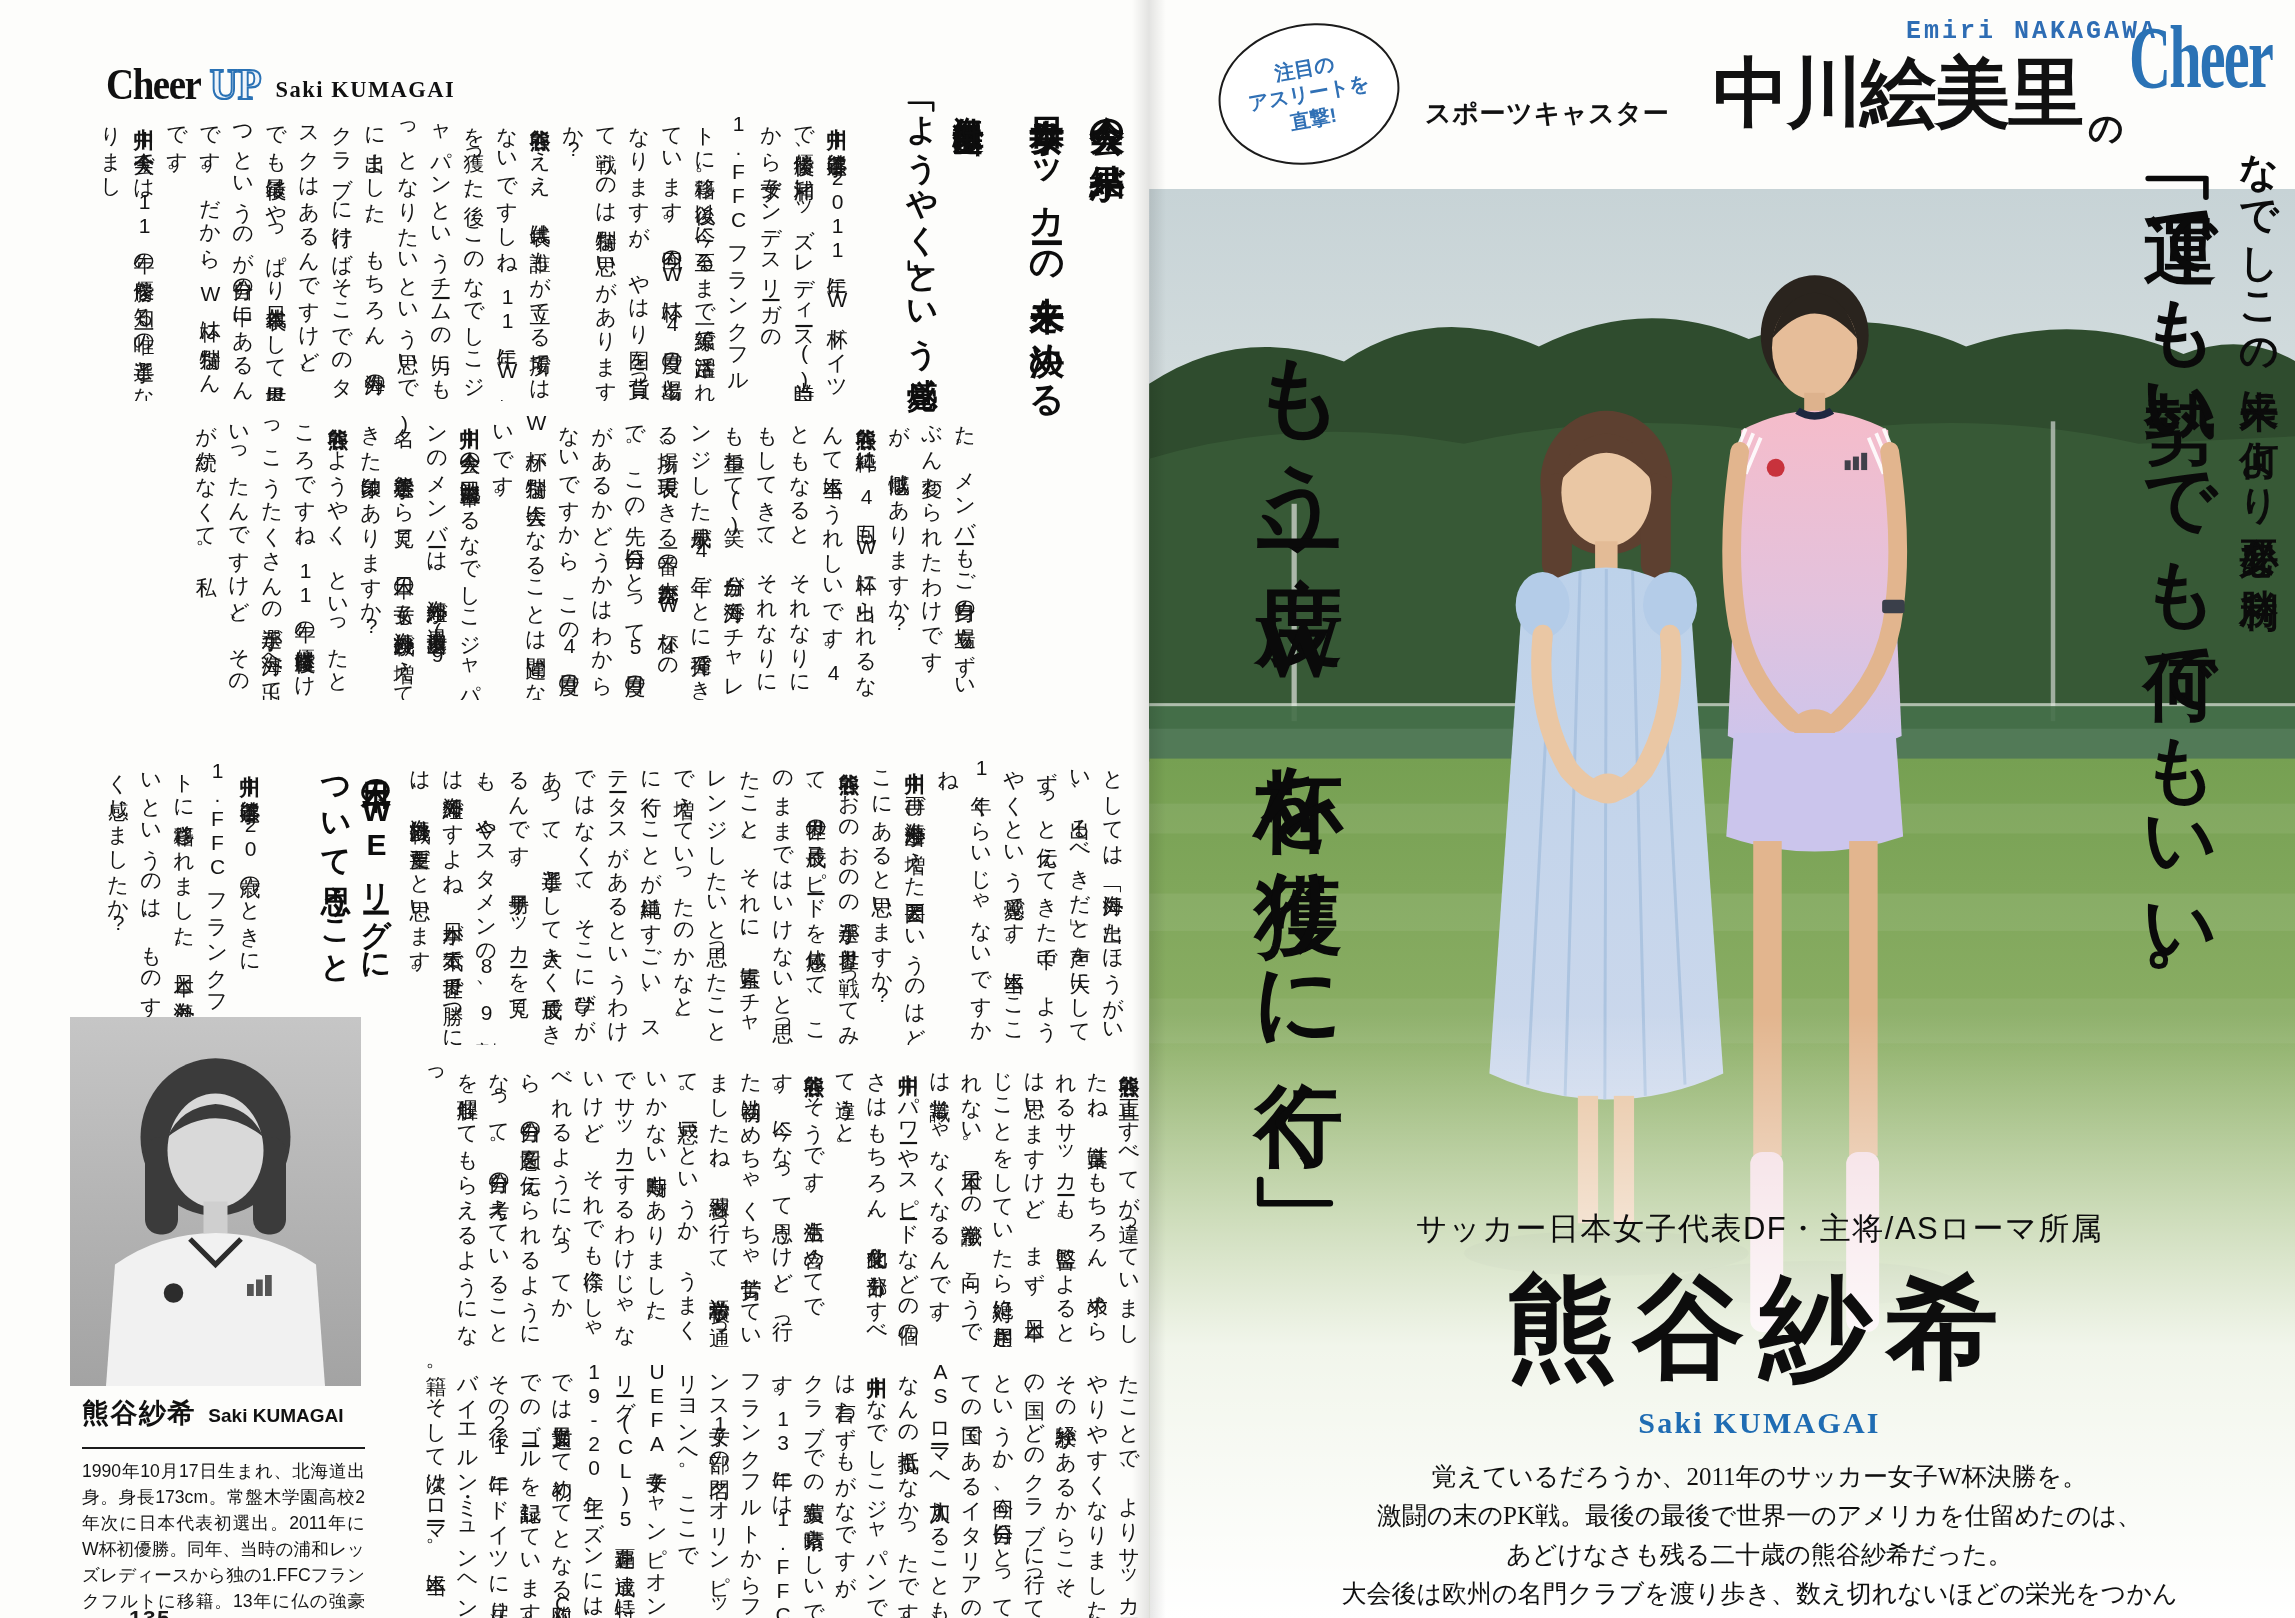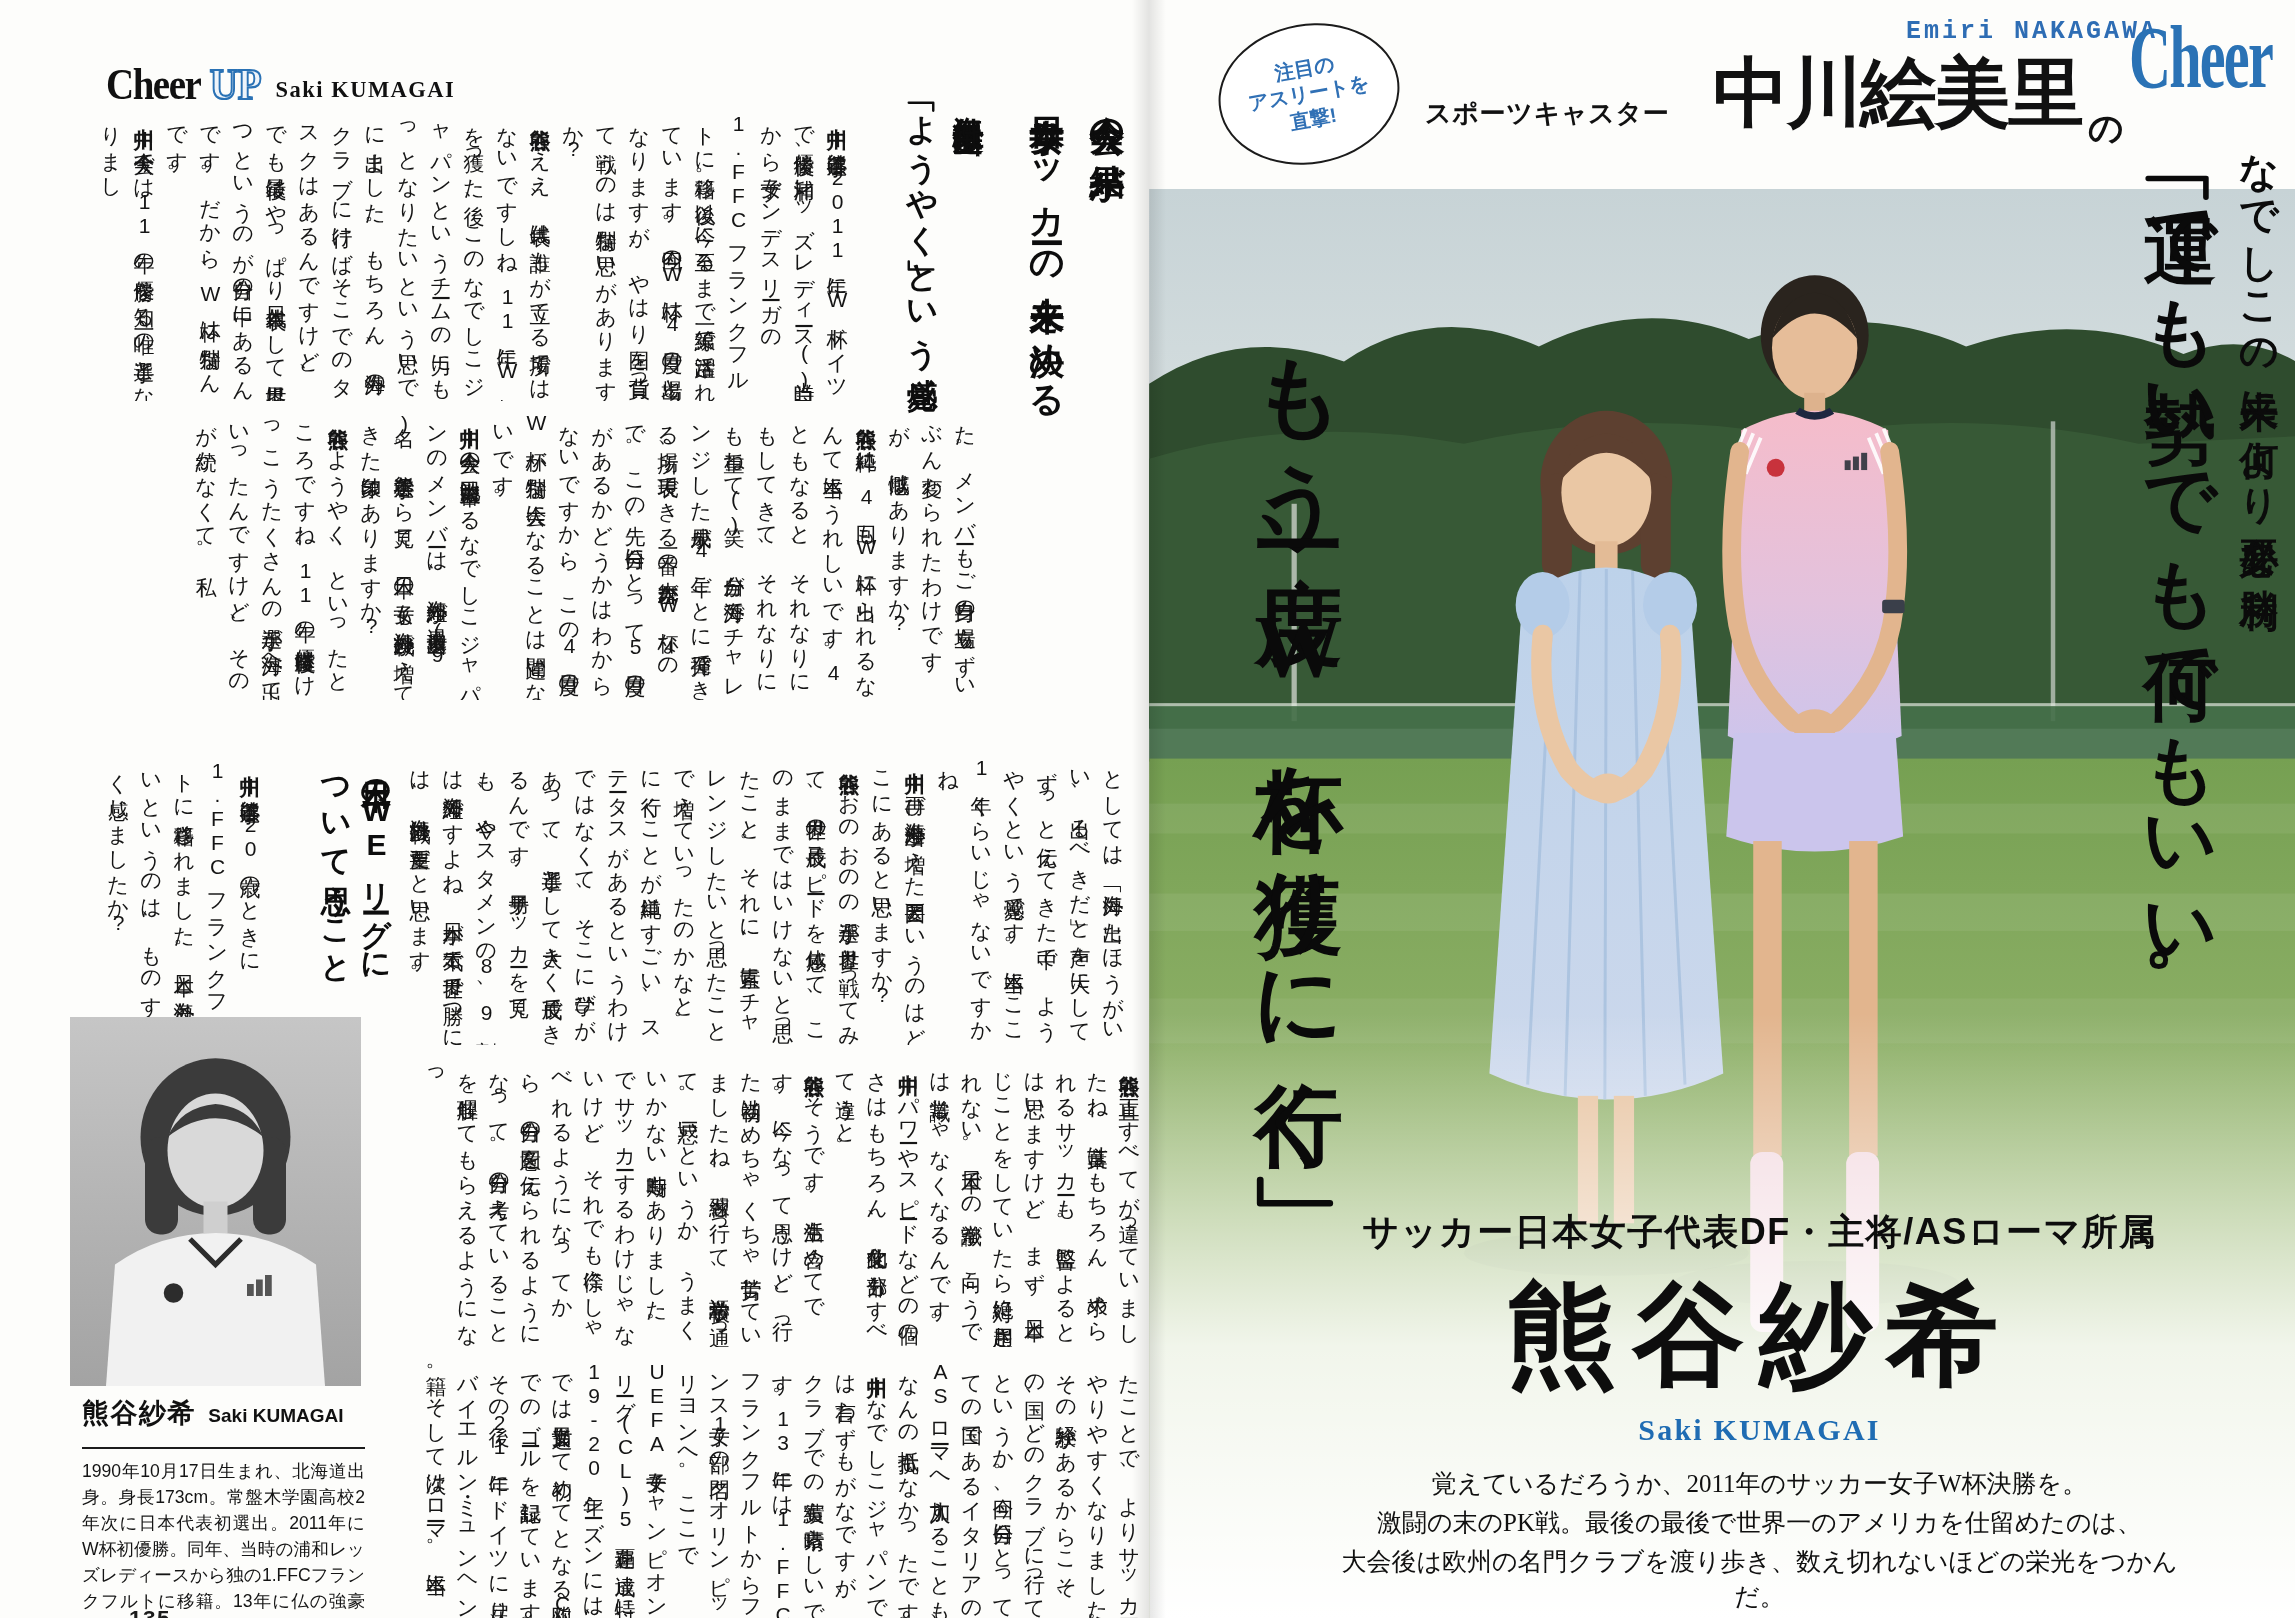--- a/index.html
+++ b/index.html
@@ -69,21 +69,21 @@
              display:inline-block;transform:scale(.82,1.25);transform-origin:left bottom;letter-spacing:-2.2px;}
 
   .kicker{position:absolute;left:1085px;top:126px;height:772px;width:48px;z-index:2;margin:0;
           font-family:"Liberation Serif",serif;font-weight:900;font-size:39px;line-height:45px;
           letter-spacing:2.2px;color:#0b0b0b;}
   .bigcol{position:absolute;z-index:2;margin:0;font-family:"Liberation Serif",serif;font-weight:900;color:#0a0a0a;}
   .bigcol1{left:971px;top:154px;height:1079px;width:116px;font-size:73px;line-height:112px;letter-spacing:3px;}
   .bigcol2{left:75px;top:294px;height:1319px;width:142px;font-size:88px;line-height:135px;letter-spacing:3px;}
 
   .titleblock{position:absolute;left:176px;top:1208px;width:869px;z-index:3;text-align:center;}
-  .tb-role{font-size:36px;font-weight:700;letter-spacing:1.5px;color:#0d0d0d;}
+  .tb-role{font-size:31px;font-weight:400;letter-spacing:1.5px;color:#0d0d0d;}
   .tb-name{font-size:112px;font-weight:900;letter-spacing:15px;margin-top:3px;color:#0d0d0d;}
   .tb-en{font-family:"Liberation Serif",serif;font-weight:700;font-size:30px;color:#1f6cb3;
          letter-spacing:2.2px;margin-top:1.5px;}
   .intro{margin-top:19.5px;}
   .intro p{margin:4px;font-family:"Liberation Serif",serif;font-size:25px;line-height:35px;color:#101010;}
 </style>
 </head>
 <body>
 
 <div class="spread">
@@ -299,20 +299,21 @@
     <p class="bigcol bigcol1 vert">「運でも勢いでも何でもいい。</p>
     <p class="bigcol bigcol2 vert">もう一度、W杯を獲りに行く」</p>
 
     <div class="titleblock">
       <div class="tb-role">サッカー日本女子代表DF・主将/ASローマ所属</div>
       <div class="tb-name">熊谷紗希</div>
       <div class="tb-en">Saki KUMAGAI</div>
       <div class="intro">
         <p>覚えているだろうか、2011年のサッカー女子W杯決勝を。</p>
         <p>激闘の末のPK戦。最後の最後で世界一のアメリカを仕留めたのは、</p>
+        <p>あどけなさも残る二十歳の熊谷紗希だった。</p>
         <p>大会後は欧州の名門クラブを渡り歩き、数え切れないほどの栄光をつかんだ。</p>
 
       </div>
     </div>
 
     <div class="pagenum pn134">134</div>
   </section>
 </div>
 
 

